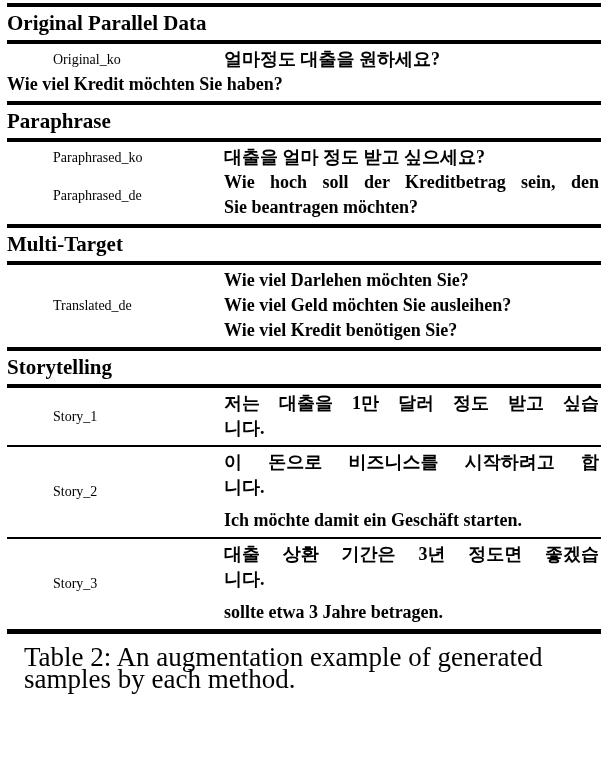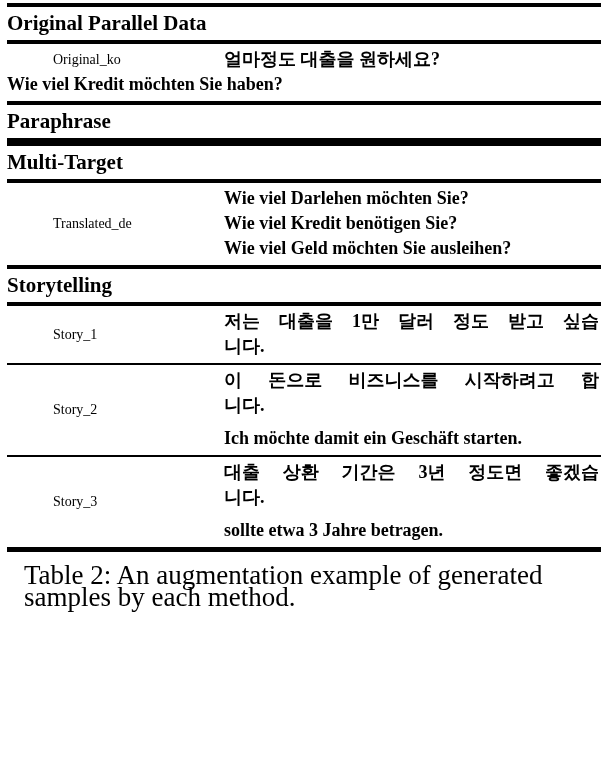--- a/index.html
+++ b/index.html
@@ -70,32 +70,51 @@
         <div class="para">
           <div class="tline">Wie viel Kredit möchten Sie haben?</div>
         </div>
       </div>
     </div>
   </div>
   <div class="rule-double"></div>
 
   <div class="sec-header">Paraphrase</div>
   <div class="rule-double"></div>
+  <div class="sec-rows">
+    <div class="row">
+      <div class="row-label">Paraphrased_ko</div>
+      <div class="row-content">
+        <div class="para">
+          <div class="tline">대출을 얼마 정도 받고 싶으세요?</div>
+        </div>
+      </div>
+    </div>
+    <div class="row">
+      <div class="row-label">Paraphrased_de</div>
+      <div class="row-content">
+        <div class="para">
+          <div class="tline fill">Wie hoch soll der Kreditbetrag sein, den</div>
+          <div class="tline">Sie beantragen möchten?</div>
+        </div>
+      </div>
+    </div>
+  </div>
   <div class="rule-double"></div>
 
   <div class="sec-header">Multi-Target</div>
   <div class="rule-double"></div>
   <div class="sec-rows">
     <div class="row">
       <div class="row-label">Translated_de</div>
       <div class="row-content">
         <div class="para">
           <div class="tline">Wie viel Darlehen möchten Sie?</div>
+          <div class="tline">Wie viel Geld möchten Sie ausleihen?</div>
           <div class="tline">Wie viel Kredit benötigen Sie?</div>
-          <div class="tline">Wie viel Geld möchten Sie ausleihen?</div>
         </div>
       </div>
     </div>
   </div>
   <div class="rule-double"></div>
 
   <div class="sec-header">Storytelling</div>
   <div class="rule-double"></div>
 
   <div class="row story-row">

